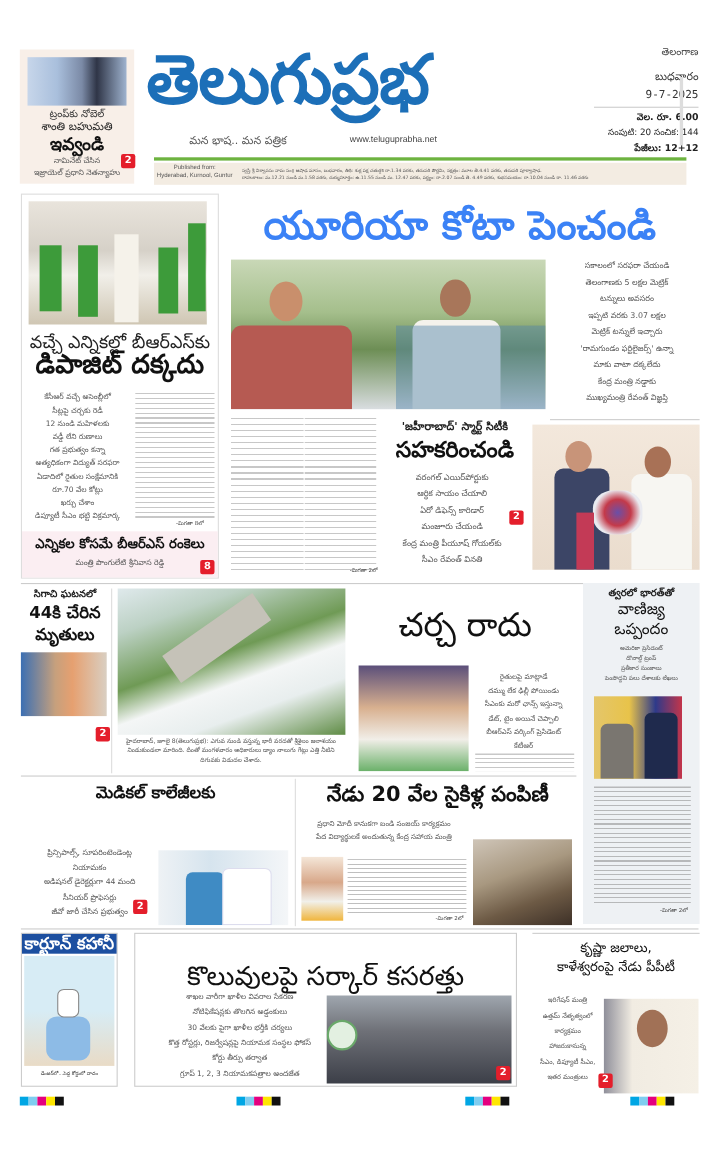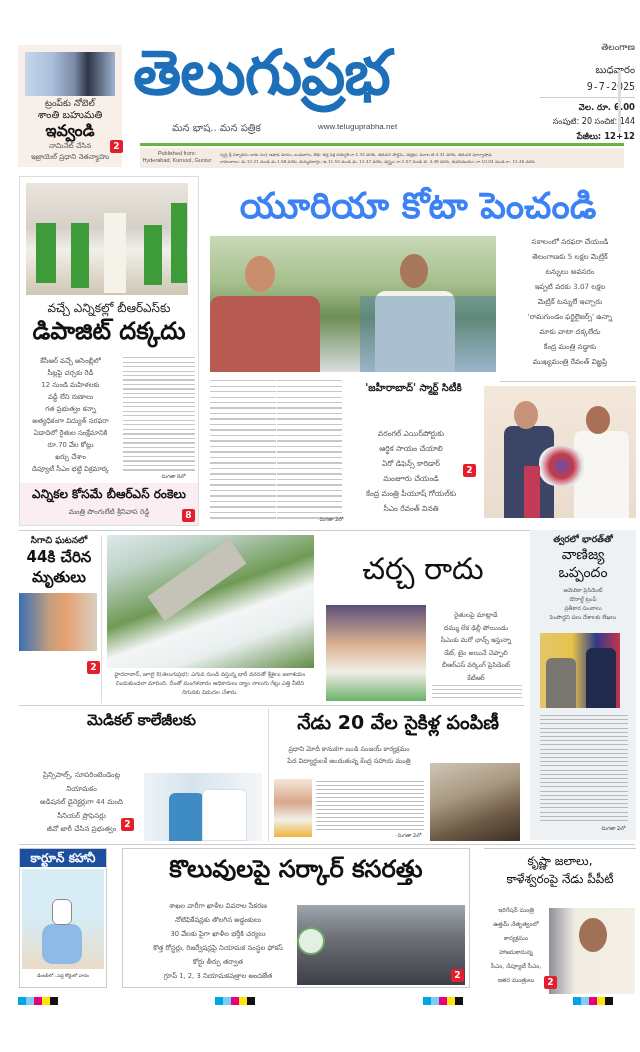--- a/index.html
+++ b/index.html
@@ -47,21 +47,21 @@
 </div>
 
 <div class="abs" style="left:19px;top:176px;width:180px;height:350px;border:1px solid #ddd;">
   <div class="photo" style="left:6px;top:6px;width:162px;height:112px;background:linear-gradient(180deg,#e9e4dc 0%,#d6d1c8 40%,#f1efe9 60%,#cfc6b3 100%);">
     <div style="position:absolute;left:10px;top:40px;width:20px;height:60px;background:#3d9b3a;"></div>
     <div style="position:absolute;left:45px;top:40px;width:18px;height:65px;background:#3d9b3a;"></div>
     <div style="position:absolute;left:78px;top:30px;width:22px;height:80px;background:#f5f2ea;"></div>
     <div style="position:absolute;left:118px;top:42px;width:18px;height:60px;background:#3d9b3a;"></div>
     <div style="position:absolute;left:145px;top:20px;width:16px;height:80px;background:#3d9b3a;"></div>
   </div>
-  <div class="te" style="position:absolute;top:124px;width:100%;font-size:12px;color:#222;">వచ్చే ఎన్నికల్లో బీఆర్ఎస్‌కు</div>
+  <div class="te" style="position:absolute;top:124px;width:100%;font-size:16px;color:#222;">వచ్చే ఎన్నికల్లో బీఆర్ఎస్‌కు</div>
   <div class="te" style="position:absolute;top:140px;width:100%;font-size:24px;font-weight:bold;color:#111;">డిపాజిట్ దక్కదు</div>
   <div style="position:absolute;left:3px;top:178px;width:95px;text-align:center;font-size:6.8px;line-height:12px;color:#555;">
     <div>కేసీఆర్ వచ్చే అసెంబ్లీలో</div>
     <div>సీట్లపై చర్చకు రెడీ</div>
     <div>12 నుండి మహిళలకు</div>
     <div>వడ్డీ లేని రుణాలు</div>
     <div>గత ప్రభుత్వం కన్నా</div>
     <div>అత్యధికంగా విద్యుత్ సరఫరా</div>
     <div>ఏడాదిలో రైతుల సంక్షేమానికి</div>
     <div>రూ.70 వేల కోట్లు</div>
@@ -96,20 +96,21 @@
   <div>కేంద్ర మంత్రి నడ్డాకు</div>
   <div>ముఖ్యమంత్రి రేవంత్ విజ్ఞప్తి</div>
 </div>
 <div class="abs" style="left:210px;top:380px;width:132px;height:140px;background:repeating-linear-gradient(180deg,#9a9a9a 0px,#9a9a9a 1px,transparent 1px,transparent 5.5px);opacity:.55;"></div>
 <div class="abs" style="left:276px;top:380px;width:1px;height:140px;background:#fff;"></div>
 <div class="abs" style="left:318px;top:516px;font-size:5px;color:#444;">-మిగతా 2లో</div>
 <div class="abs" style="left:500px;top:381px;width:136px;height:1px;background:#ccc;"></div>
 
 <div class="abs" style="left:346px;top:378px;width:290px;height:150px;">
   <div class="te" style="position:absolute;left:0;top:4px;width:135px;font-size:10px;font-weight:bold;color:#222;">'జహీరాబాద్' స్మార్ట్ సిటీకి</div>
+  <div class="te" style="position:absolute;left:0;top:18px;width:135px;font-size:20px;font-weight:bold;color:#111;">సహకరించండి</div>
   <div style="position:absolute;left:0;top:48px;width:130px;text-align:center;font-size:7.5px;line-height:15px;color:#555;">
     <div>వరంగల్ ఎయిర్‌పోర్టుకు</div>
     <div>ఆర్థిక సాయం చేయాలి</div>
     <div>ఏరో డిఫెన్స్ కారిడార్</div>
     <div>మంజూరు చేయండి</div>
     <div>కేంద్ర మంత్రి పీయూష్ గోయల్‌కు</div>
     <div>సీఎం రేవంత్ వినతి</div>
   </div>
   <div class="badge" style="left:117px;top:86px;">2</div>
   <div class="photo" style="left:138px;top:8px;width:152px;height:132px;background:linear-gradient(180deg,#f3e8dc 0%,#eadccd 100%);">
@@ -195,30 +196,30 @@
   <div style="position:absolute;left:2px;top:50px;width:150px;text-align:center;font-size:6.5px;color:#555;">పేద విద్యార్థులకే అందుతున్న కేంద్ర సహాయ మంత్రి</div>
   <div class="photo" style="left:2px;top:72px;width:38px;height:58px;background:linear-gradient(180deg,#f4e6d8 0%,#d8a88a 40%,#f1f0ea 70%,#f0b53c 100%);"></div>
   <div style="position:absolute;left:44px;top:74px;width:108px;height:50px;background:repeating-linear-gradient(180deg,#8a8a8a 0px,#8a8a8a 1px,transparent 1px,transparent 4px);opacity:.55;"></div>
   <div style="position:absolute;left:124px;top:125px;font-size:5px;color:#444;">-మిగతా 2లో</div>
   <div class="photo" style="left:158px;top:56px;width:90px;height:78px;background:linear-gradient(160deg,#cfc5b8 0%,#a89880 40%,#6d5a45 70%,#3d3027 100%);"></div>
 </div>
 
 <div class="abs" style="left:19px;top:844px;width:616px;height:1px;background:#ccc;"></div>
 
 <div class="abs" style="left:19px;top:848px;width:88px;height:140px;border:1px solid #ccc;background:#fff;">
-  <div class="te" style="height:18px;line-height:18px;background:#1c4fa0;color:#fff;font-size:12px;font-weight:bold;">కార్టూన్ కహానీ</div>
+  <div class="te" style="height:18px;line-height:18px;background:#1c4fa0;color:#fff;font-size:15px;font-weight:bold;">కార్టూన్ కహానీ</div>
   <div class="photo" style="left:2px;top:20px;width:82px;height:100px;background:linear-gradient(180deg,#d7ecf5 0%,#d7ecf5 50%,#e9dbc6 100%);">
     <div style="position:absolute;left:20px;top:55px;width:40px;height:40px;background:#8dbbe6;border-radius:10px;"></div>
     <div style="position:absolute;left:30px;top:30px;width:20px;height:26px;background:#fff;border:1px solid #888;border-radius:6px;"></div>
   </div>
   <div class="te" style="position:absolute;top:124px;width:100%;font-size:4.5px;color:#333;">డేంజర్‌లో...పెద్ద కోర్టులో వాదం</div>
 </div>
 
 <div class="abs" style="left:122px;top:848px;width:348px;height:140px;border:1px solid #ccc;">
-  <div class="te" style="position:absolute;top:6px;width:100%;font-size:24px;font-weight:bold;color:#111;white-space:nowrap;">కొలువులపై సర్కార్ కసరత్తు</div>
+  <div class="te" style="position:absolute;top:24px;width:100%;font-size:24px;font-weight:normal;color:#111;white-space:nowrap;">కొలువులపై సర్కార్ కసరత్తు</div>
   <div style="position:absolute;left:10px;top:50px;width:170px;text-align:center;font-size:6.8px;line-height:14px;color:#555;">
     <div>శాఖల వారీగా ఖాళీల వివరాల సేకరణ</div>
     <div>నోటిఫికేషన్లకు తొలగిన అడ్డంకులు</div>
     <div>30 వేలకు పైగా ఖాళీల భర్తీకి చర్యలు</div>
     <div style="white-space:nowrap;">కొత్త రోస్టర్లు, రిజర్వేషన్లపై నియామక సంస్థల ఫోకస్</div>
     <div>కోర్టు తీర్పు తర్వాత</div>
     <div>గ్రూప్ 1, 2, 3 నియామకపత్రాల అందజేత</div>
   </div>
   <div class="photo" style="left:174px;top:56px;width:168px;height:80px;background:linear-gradient(180deg,#9fa6ae 0%,#6f7178 40%,#3c3f48 100%);">
     <div style="position:absolute;left:0;top:22px;width:28px;height:28px;border-radius:50%;background:#e3f0e1;border:2px solid #6aa86a;"></div>

